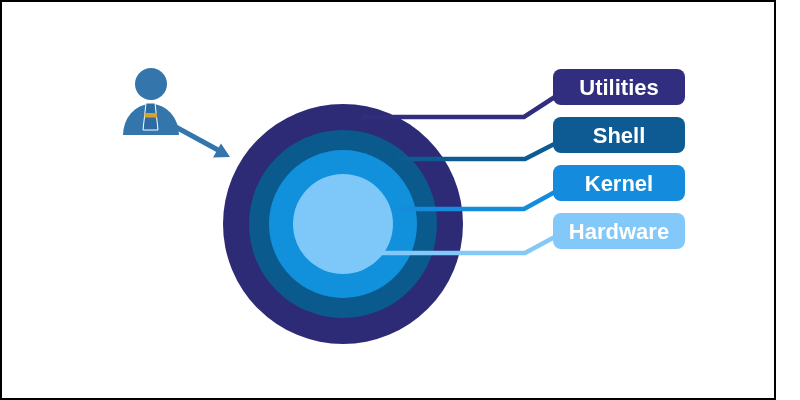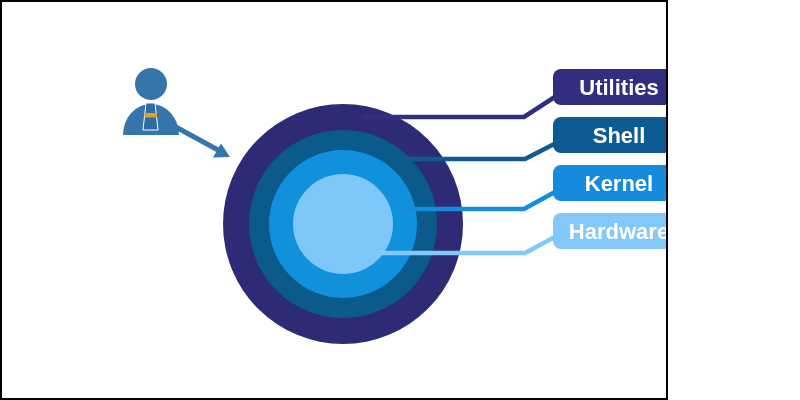--- a/index.html
+++ b/index.html
@@ -3,21 +3,21 @@
 <meta charset="utf-8">
 <style>
   html, body {
     margin: 0;
     padding: 0;
     background: #ffffff;
     font-family: "Liberation Sans", sans-serif;
   }
   .canvas {
     position: relative;
-    width: 668px;
+    width: 776px;
     height: 400px;
     box-sizing: border-box;
     border: 2px solid #000000;
     background: #ffffff;
     overflow: hidden;
   }
   .canvas svg {
     display: block;
     width: 796px;
     height: 396px;

